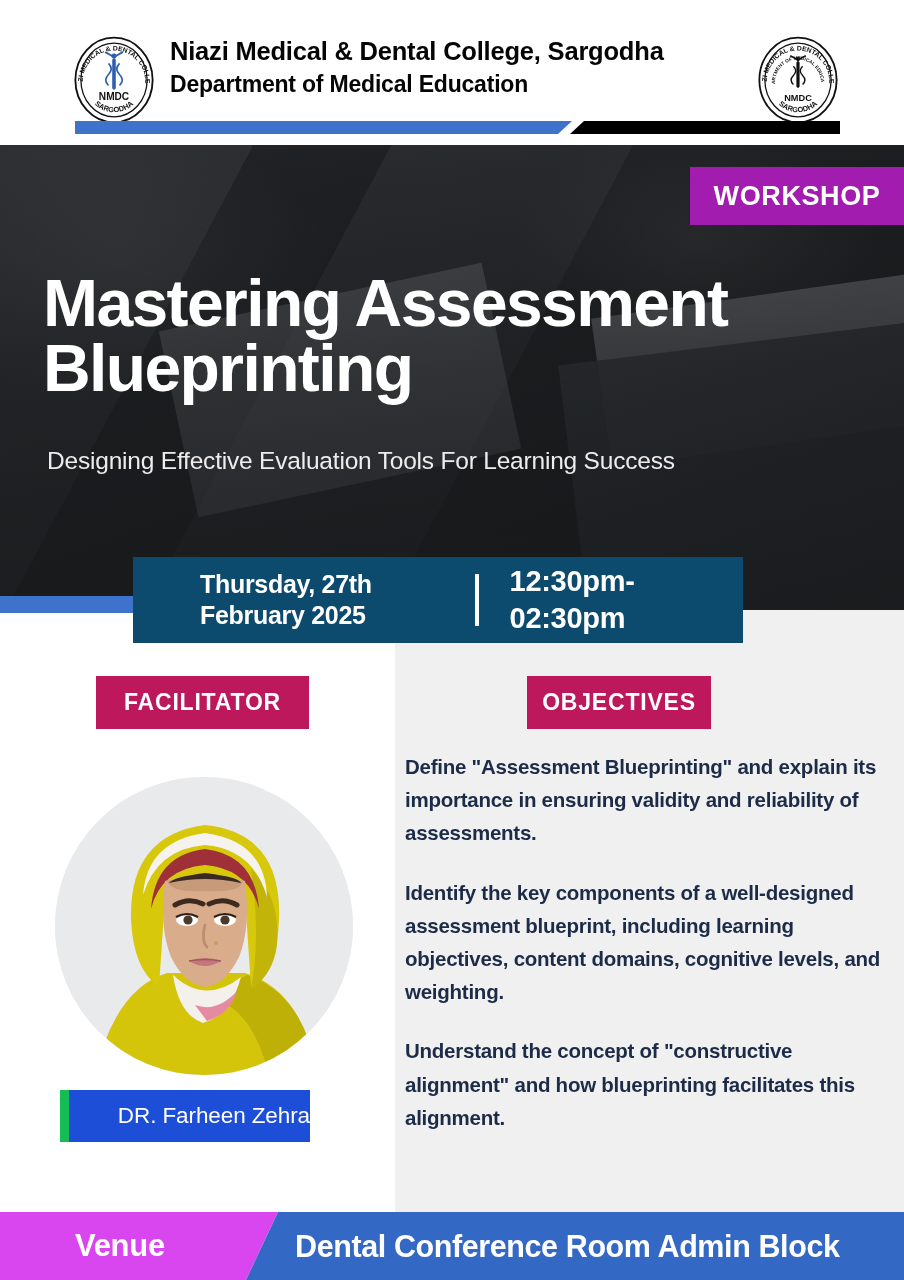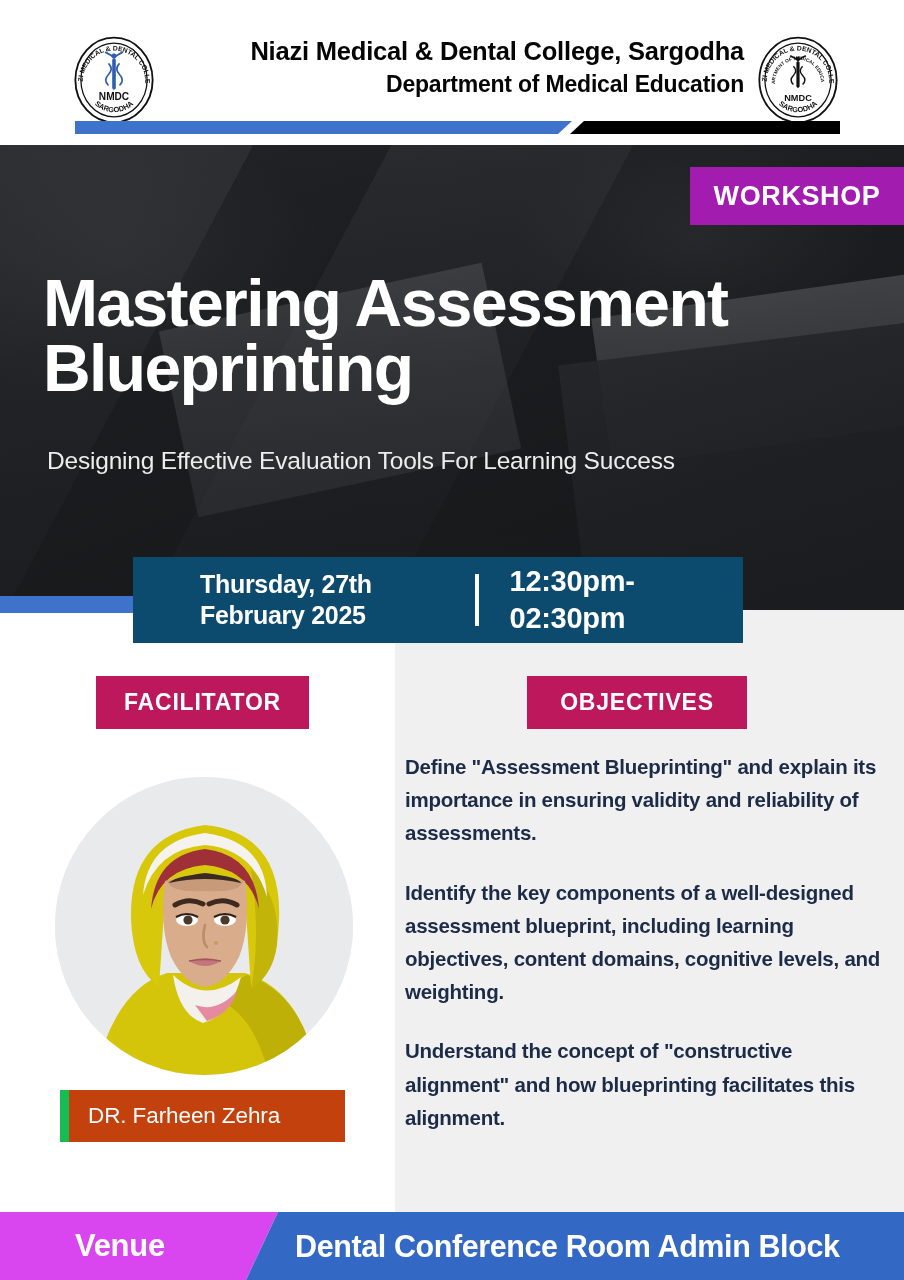--- a/index.html
+++ b/index.html
@@ -32,21 +32,21 @@
     top: 34px;
     width: 92px; height: 92px;
   }
   .logo-left  { left: 68px; }
   .logo-right { left: 752px; }
 
   .header-titles {
     position: absolute;
     left: 170px; top: 36px;
     width: 574px;
-    text-align: right;
+    text-align: left;
   }
   .header-line1 {
     font-size: 25.5px;
     font-weight: bold;
     color: #050505;
     letter-spacing: -0.2px;
     line-height: 1.18;
     white-space: nowrap;
   }
   .header-line2 {
@@ -220,40 +220,41 @@
     justify-content: center;
     background: #be185d;
   }
   .section-badge span {
     color: #ffffff;
     font-size: 23px;
     font-weight: bold;
     letter-spacing: 0.8px;
   }
   .badge-facilitator { left: 96px; top: 676px; width: 213px; }
-  .badge-objectives  { left: 527px; top: 676px; width: 220px; }
+  .badge-objectives  { left: 527px; top: 676px; width: 184px; }
 
   
   .avatar {
     position: absolute;
     left: 55px; top: 777px;
     width: 298px; height: 298px;
     border-radius: 50%;
     overflow: hidden;
     background: #E9EAEC;
   }
   .avatar svg { display: block; width: 298px; height: 298px; }
 
   .name-bar {
     position: absolute;
     left: 60px; top: 1090px;
-    width: 285px; height: 52px;
-    background: #c2410c;
-    display: flex;
-    align-items: center;
+    width: 250px; height: 52px;
+    background: #1d4ed8;
+    display: flex;
+    align-items: center;
+    justify-content: space-between;
   }
   .name-accent {
     width: 9px; height: 52px;
     background: #14BE55;
     flex: 0 0 auto;
   }
   .name-text {
     padding-left: 19px;
     color: #ffffff;
     font-size: 22.5px;

